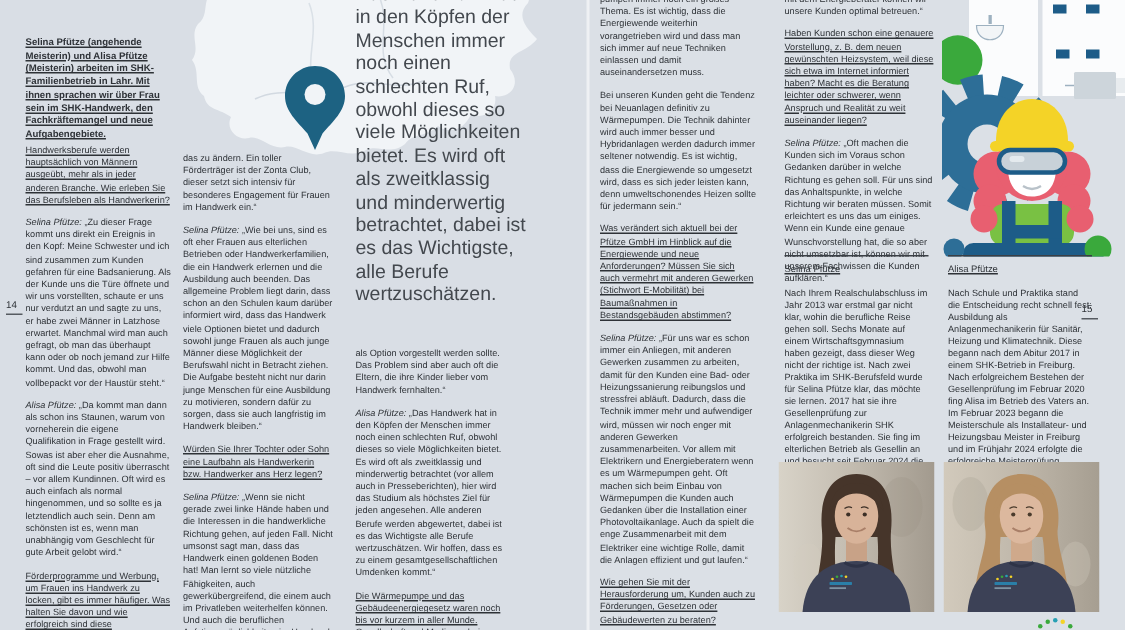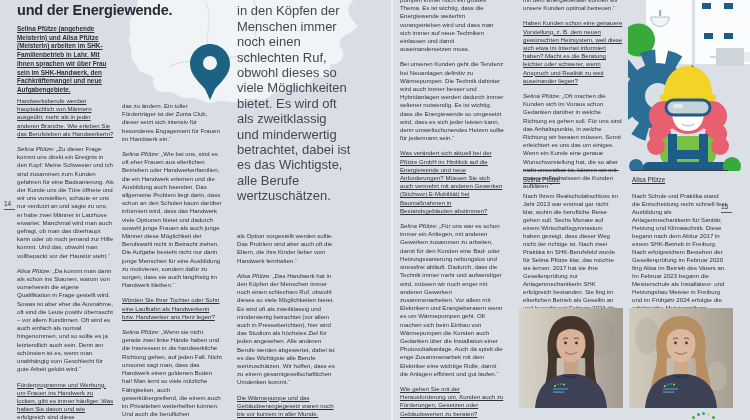--- a/index.html
+++ b/index.html
@@ -58,21 +58,20 @@
     <path d="M96,64 C104,84 92,102 100,120" fill="none" stroke="var(--map-line)" stroke-width="1" opacity=".5"></path>
   </svg>
 
   <svg class="pin" width="44" height="70" viewBox="0 0 44 70">
     <path style="fill:var(--pin-blue)" d="M22,2 C33,2 42,11 42,22 C42,32 34,39 27,47 L22,58 L17,47 C10,39 2,32 2,22 C2,11 11,2 22,2 Z"></path>
     <circle cx="22" cy="21" r="7" style="fill:var(--map-white)"></circle>
   </svg>
 
   <div class="title">
     <div>Von Männern in Latzhosen</div>
-    <div>und der Energiewende.</div>
   </div>
 
   <div class="intro">Selina Pfütze (angehende Meisterin) und Alisa Pfütze (Meisterin) arbeiten im SHK-Familienbetrieb in Lahr. Mit ihnen sprachen wir über Frau sein im SHK-Handwerk, den Fachkräftemangel und neue Aufgabengebiete.</div>
 
   <div class="col col1">
       <p class="para q">Handwerksberufe werden hauptsächlich von Männern ausgeübt, mehr als in jeder anderen Branche. Wie erleben Sie das Berufsleben als Handwerkerin?</p>
       <p class="para a"><i>Selina Pfütze: </i>„Zu dieser Frage kommt uns direkt ein Ereignis in den Kopf: Meine Schwester und ich sind zusammen zum Kunden gefahren für eine Badsanierung. Als der Kunde uns die Türe öffnete und wir uns vorstellten, schaute er uns nur verdutzt an und sagte zu uns, er habe zwei Männer in Latzhose erwartet. Manchmal wird man auch gefragt, ob man das überhaupt kann oder ob noch jemand zur Hilfe kommt. Und das, obwohl man vollbepackt vor der Haustür steht.“</p>
       <p class="para a"><i>Alisa Pfütze: </i>„Da kommt man dann als schon ins Staunen, warum von vorneherein die eigene Qualifikation in Frage gestellt wird. Sowas ist aber eher die Ausnahme, oft sind die Leute positiv überrascht – vor allem Kundinnen. Oft wird es auch einfach als normal hingenommen, und so sollte es ja letztendlich auch sein. Denn am schönsten ist es, wenn man unabhängig vom Geschlecht für gute Arbeit gelobt wird.“</p>
       <p class="para q">Förderprogramme und Werbung, um Frauen ins Handwerk zu locken, gibt es immer häufiger. Was halten Sie davon und wie erfolgreich sind diese Bemühungen?</p>
     </div>

